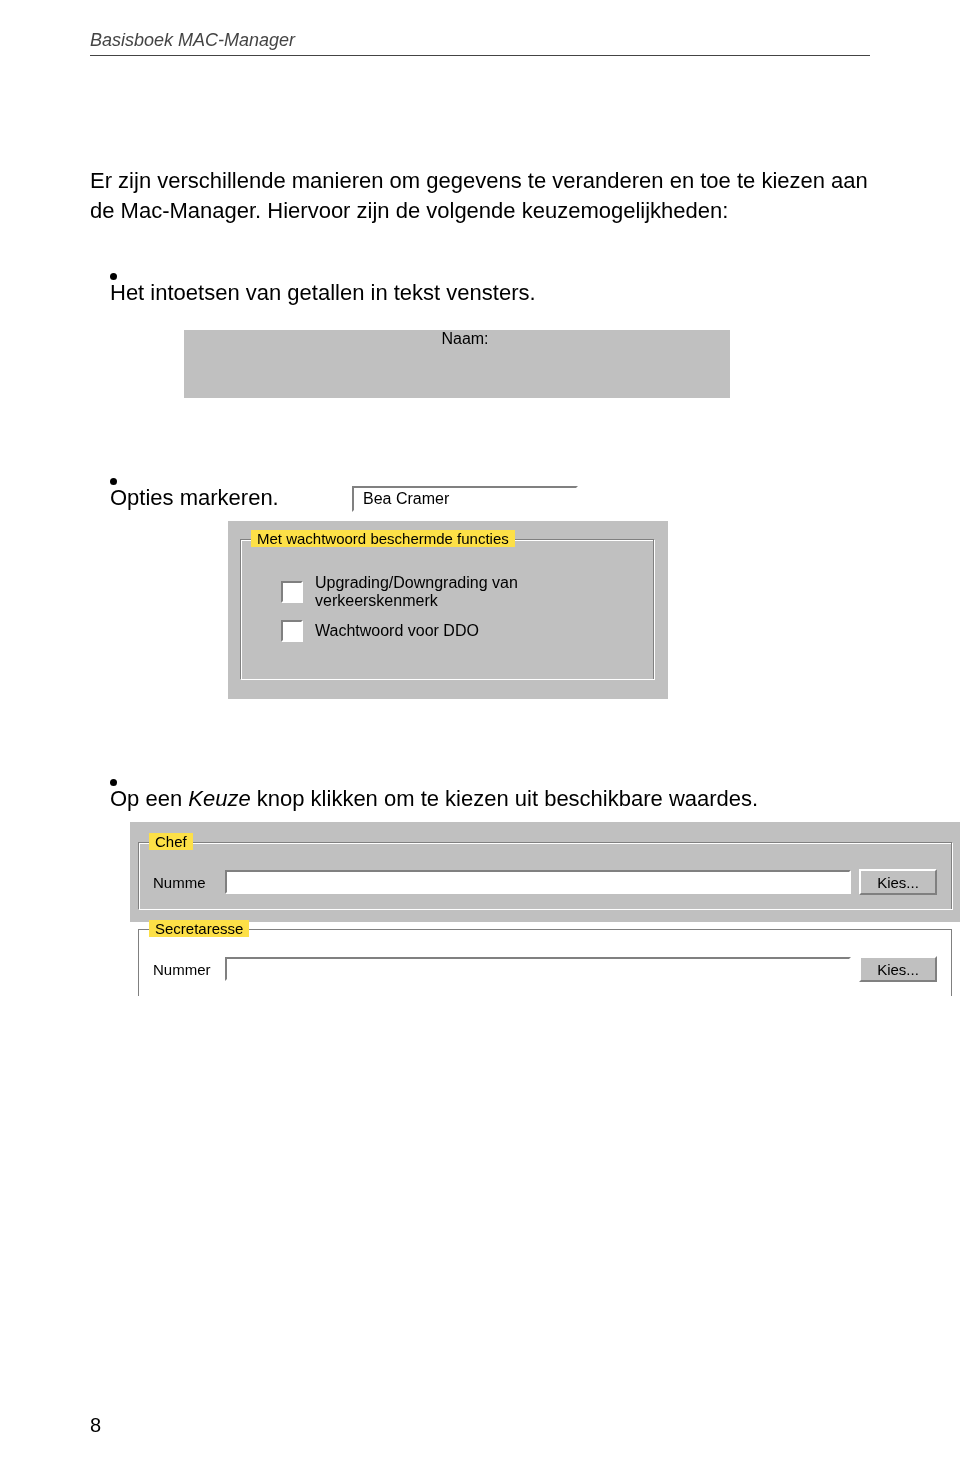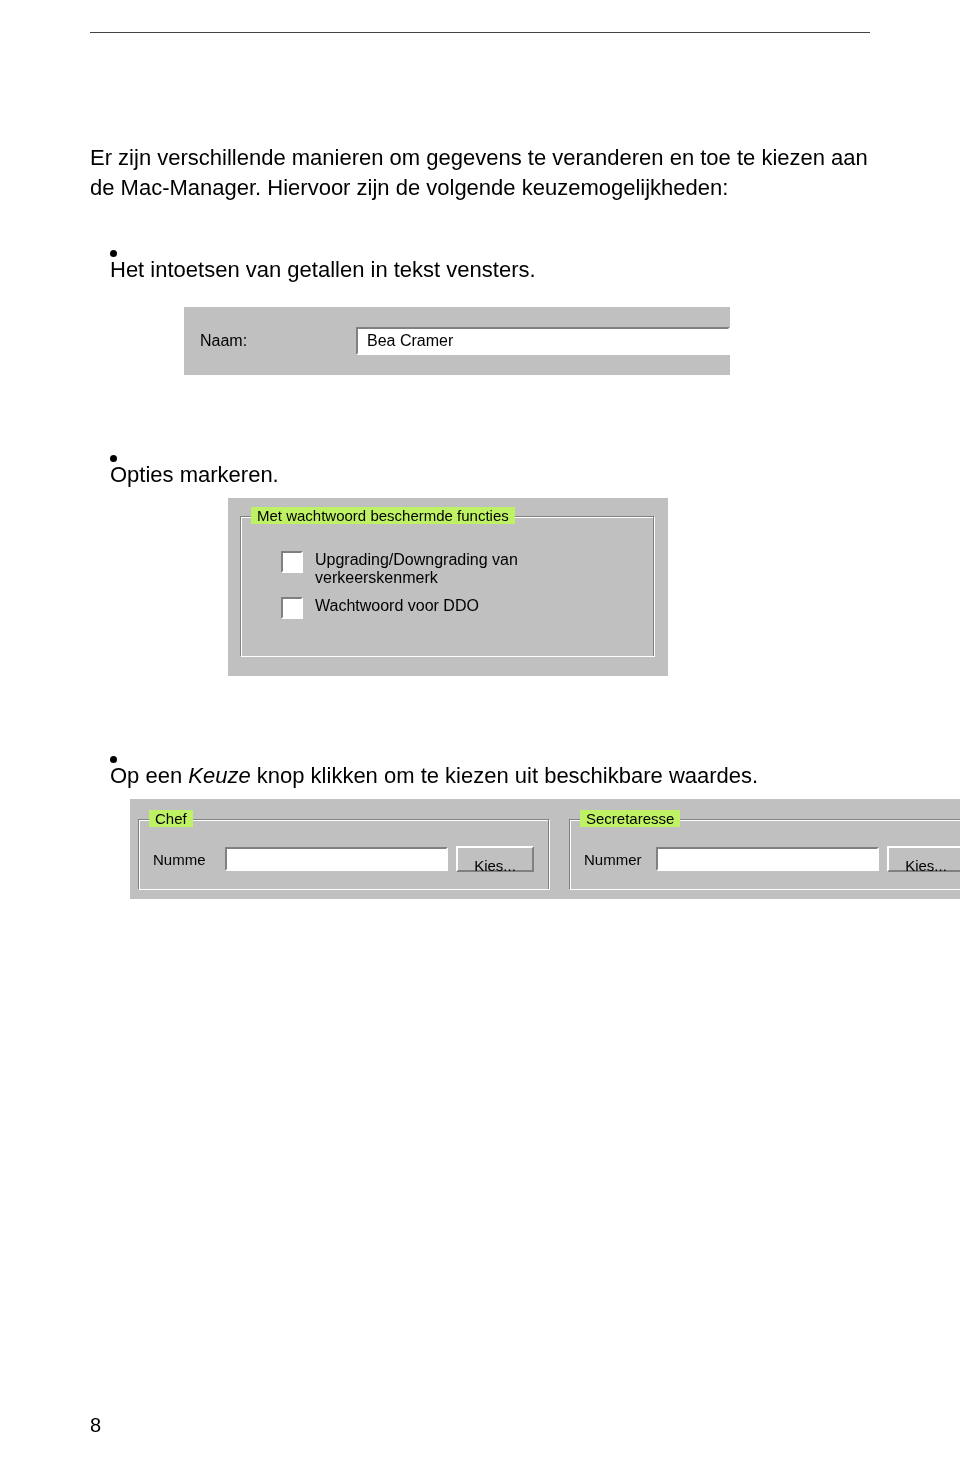--- a/index.html
+++ b/index.html
@@ -54,39 +54,39 @@
     flex: 0 0 7px;
     margin-top: 10px;
     margin-right: 32px;
   }
   .bullet-text { flex: 1; }
   .italic { font-style: italic; }
   .section-gap { height: 70px; }
 
   
   .ui-gray { background: #c0c0c0; }
-  .ui-font { font-family: "MS Sans Serif", Tahoma, Arial, sans-serif; font-size: 16px; color: #000; }
+  .ui-font { font-family: "MS Sans Serif", Tahoma, Arial, sans-serif; font-size: 16px; color: #000; flex-direction: column; }
   .input-sunken {
     background: #fff;
     border-top: 2px solid #808080;
     border-left: 2px solid #808080;
     border-right: 2px solid #fff;
     border-bottom: 2px solid #fff;
     padding: 2px 6px;
     box-sizing: border-box;
     font-family: inherit;
     font-size: 16px;
   }
   .btn {
     background: #c0c0c0;
     border-top: 2px solid #fff;
     border-left: 2px solid #fff;
     border-right: 2px solid #808080;
     border-bottom: 2px solid #808080;
-    padding: 9px 10px;
+    padding: 3px 10px;
     box-sizing: border-box;
     cursor: pointer;
     font-family: inherit;
     font-size: 15px;
     text-align: center;
   }
   .checkbox-box {
     width: 18px; height: 18px;
     background: #fff;
     border-top: 2px solid #808080;
@@ -100,21 +100,21 @@
     position: relative;
     border: 1px solid #808080;
     box-shadow: inset 1px 1px 0 #fff, 1px 1px 0 #fff;
     padding: 24px 14px 14px 14px;
     box-sizing: border-box;
   }
   .groupbox > .legend {
     position: absolute;
     top: -10px;
     left: 10px;
-    background: #bef264;
+    background: #fde047;
     padding: 0 6px;
     font-size: 15px;
   }
 
   
   .shot-name {
     margin-left: 94px;
     width: 546px;
     height: 68px;
     display: flex;
@@ -134,21 +134,21 @@
     box-sizing: border-box;
   }
   .shot2-group {
     width: 414px;
     height: 140px;
     margin-left: 0;
     border-bottom: none; 
   }
   .check-row {
     display: flex;
-    align-items: flex-start;
+    align-items: center;
     margin: 10px 0 10px 6px;
     font-size: 16px;
     padding-left: 20px;
   }
   .check-label { user-select: none; }
 
   
   .shot3 {
     margin-left: 40px;
     width: 832px;
@@ -174,20 +174,21 @@
     left: 90px;
     bottom: 30px;
     font-size: 20px;
   }
 </style>
 </head>
 <body>
 
 <div class="page">
 
+  <div class="running-header">Basisboek MAC-Manager</div>
   <hr class="header-line">
 
   <div class="intro">Er zijn verschillende manieren om gegevens te veranderen en toe te kiezen aan de Mac-Manager. Hiervoor zijn de volgende keuzemogelijkheden:</div>
 
   <div class="bullet-item">
     <div class="bullet-dot"></div>
     <div class="bullet-text">Het intoetsen van getallen in tekst vensters.</div>
   </div>
 
   <div style="height:14px"></div>

